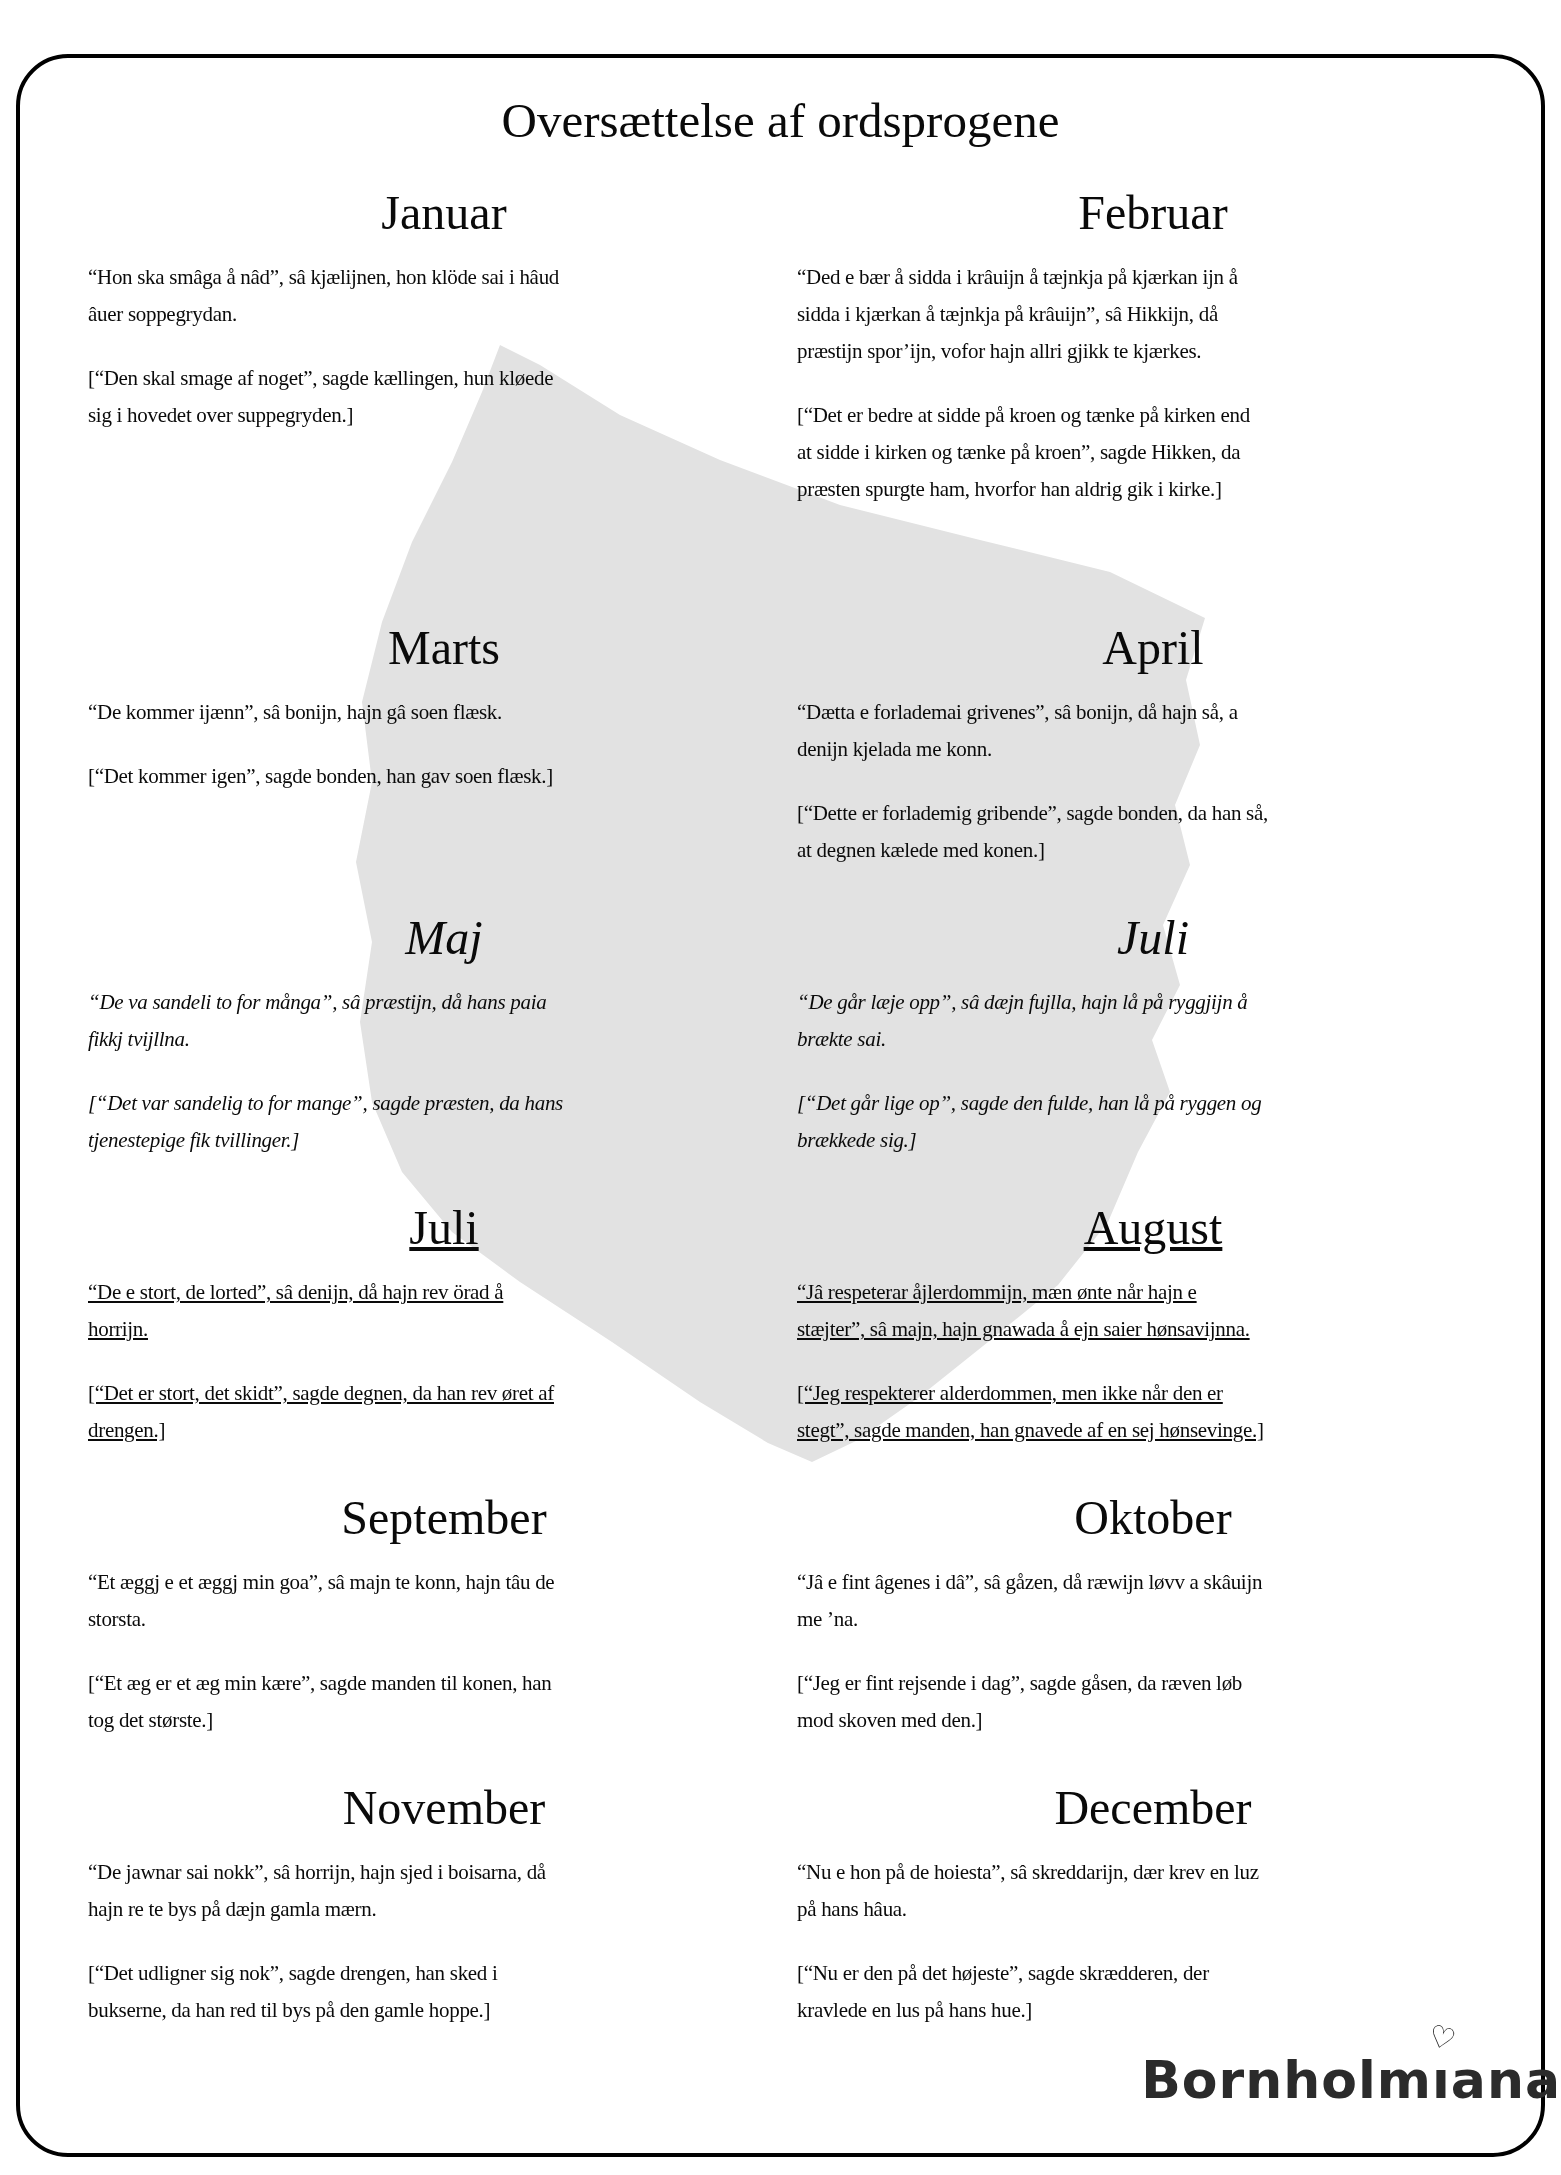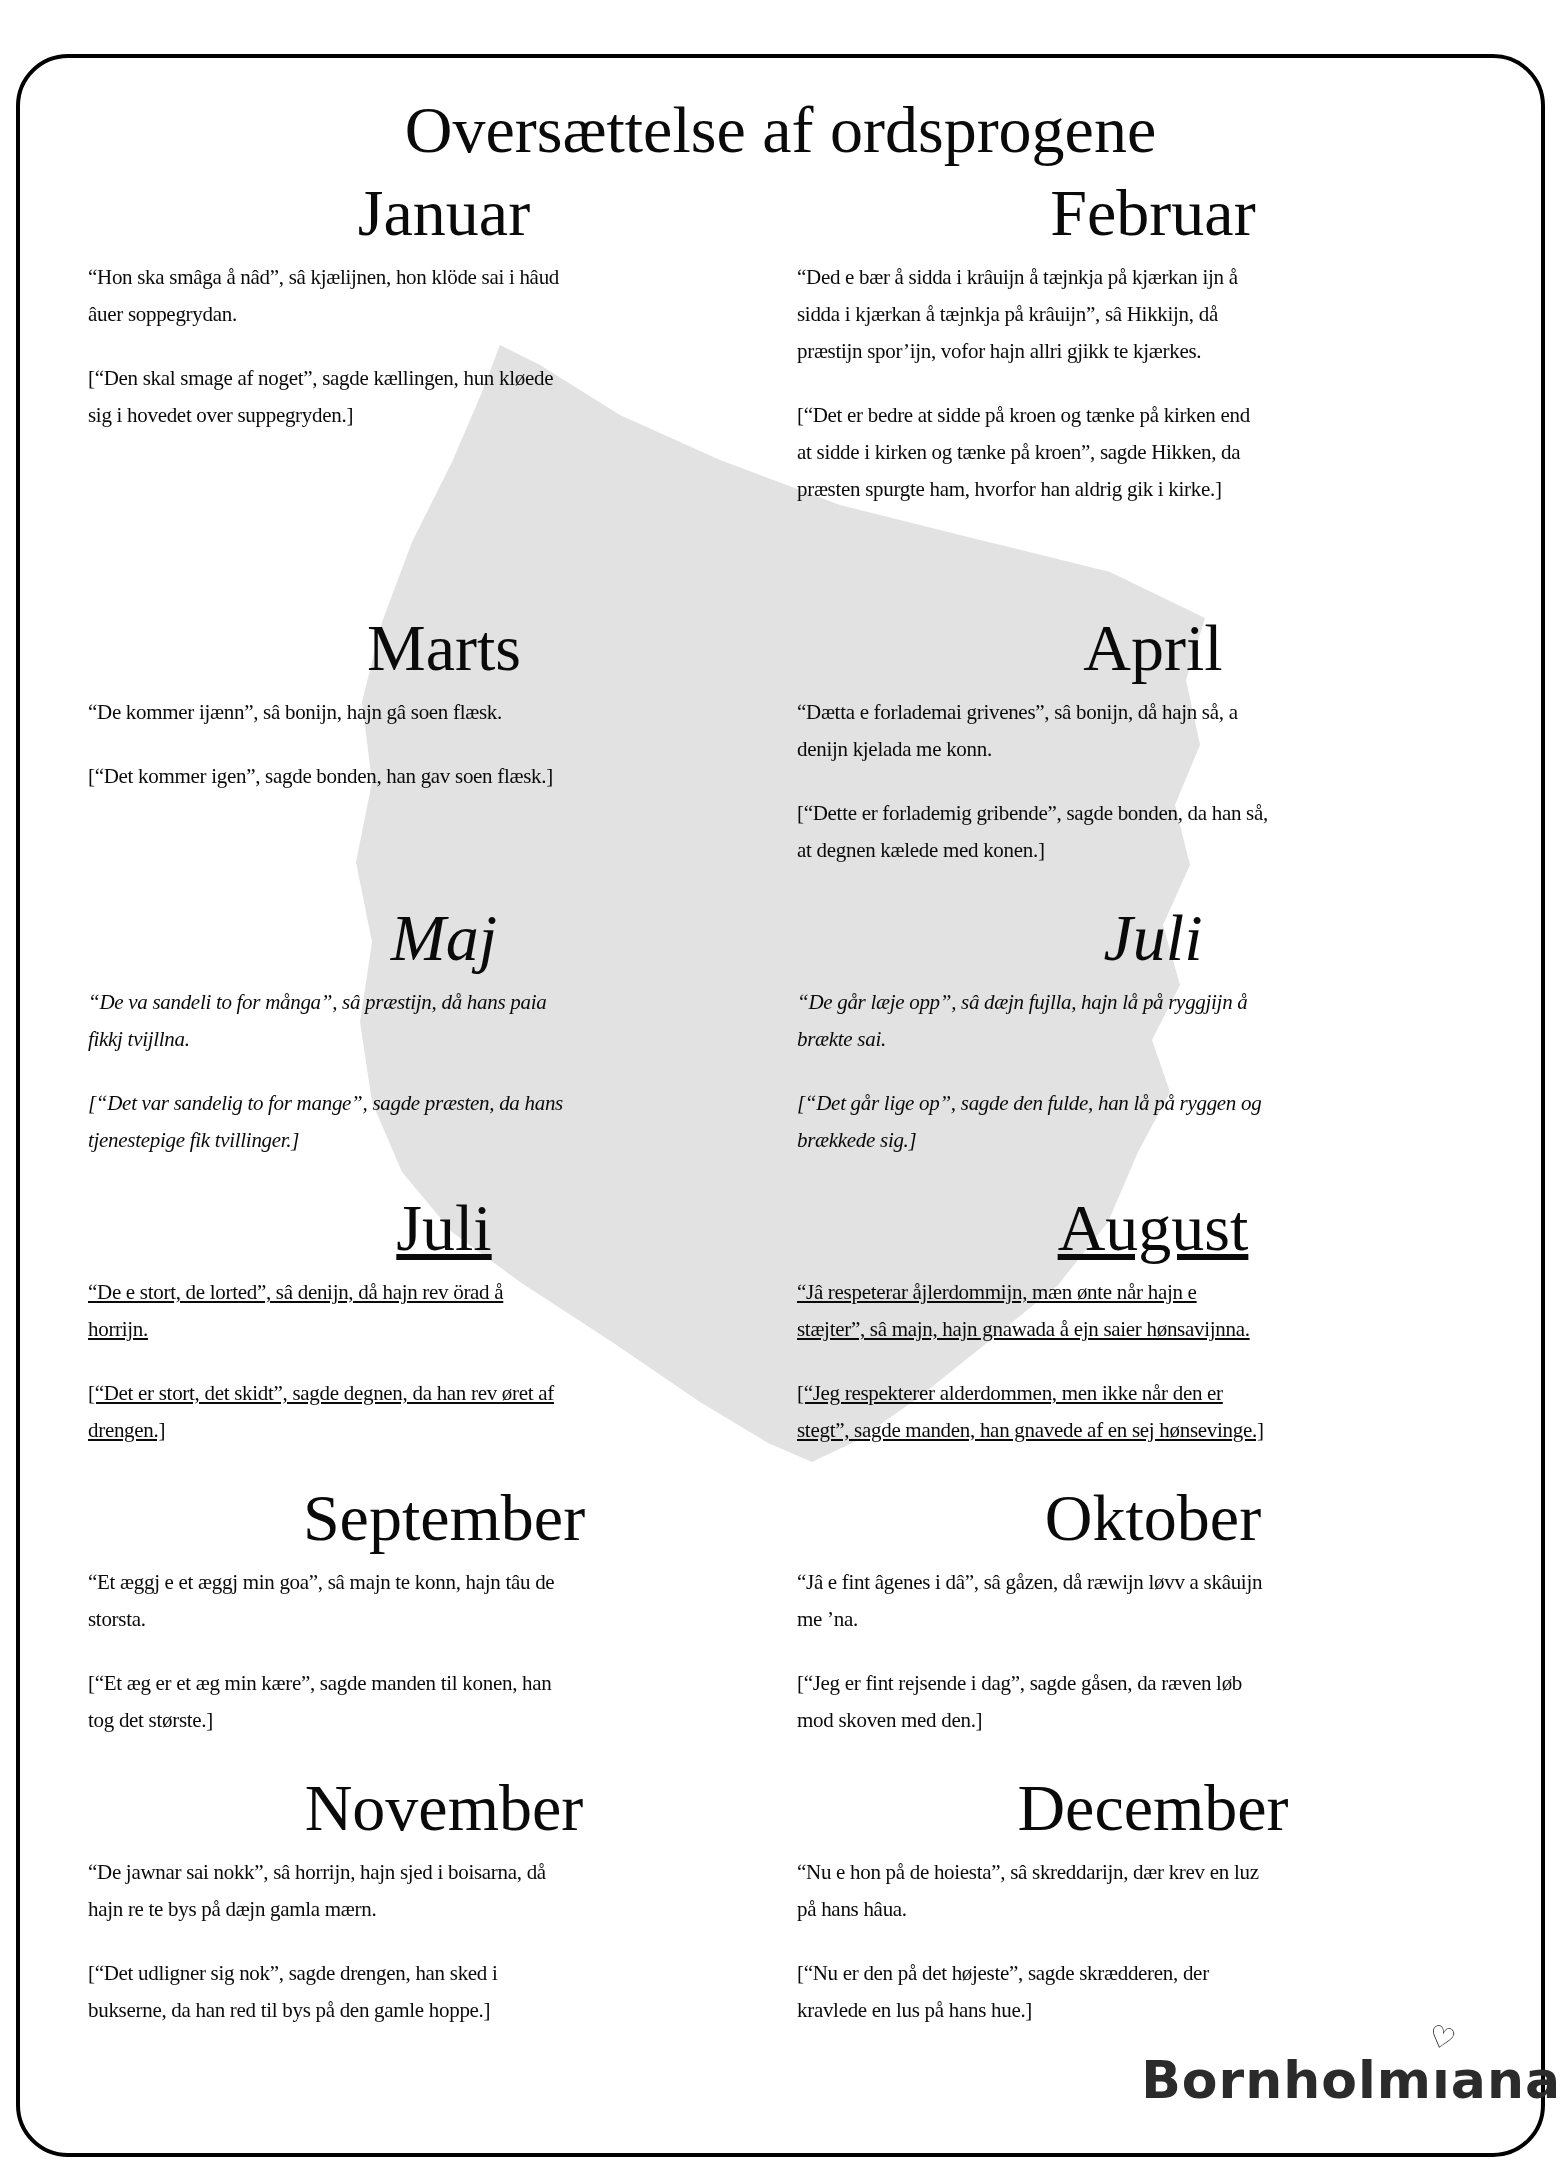--- a/index.html
+++ b/index.html
@@ -18,34 +18,34 @@
     border-radius:52px;
     pointer-events:none;
   }
   .map-svg {
     position:absolute; left:0; top:0; z-index:0;
   }
   .content { position:absolute; left:0; top:0; width:100%; height:100%; z-index:1; }
   .title {
     position:absolute; top:94px; left:0; width:100%;
     text-align:center;
-    font-size:66px; line-height:1.1;
+    font-size:49px; line-height:1.1;
   }
   .month { position:absolute; width:712px; }
   .col-l { left:88px; }
   .col-r { left:797px; }
   .r1 { top:183px; }
   .r2 { top:618px; }
   .r3 { top:908px;font-style:italic; }
   .r4 { top:1198px;text-decoration:underline; }
   .r5 { top:1488px; }
   .r6 { top:1778px; }
   .month h2 {
     margin:0 0 16px 0;
-    font-size:66px; font-weight:400;
+    font-size:48px; font-weight:400;
     text-align:center; line-height:60px;
   }
   .month p {
     margin:0 0 27px 0;
     font-size:21px; line-height:37px;
     letter-spacing:-0.3px;
     white-space:pre-line;
   }
   .logo {
     position:absolute; top:2050px; left:0; width:100%;

